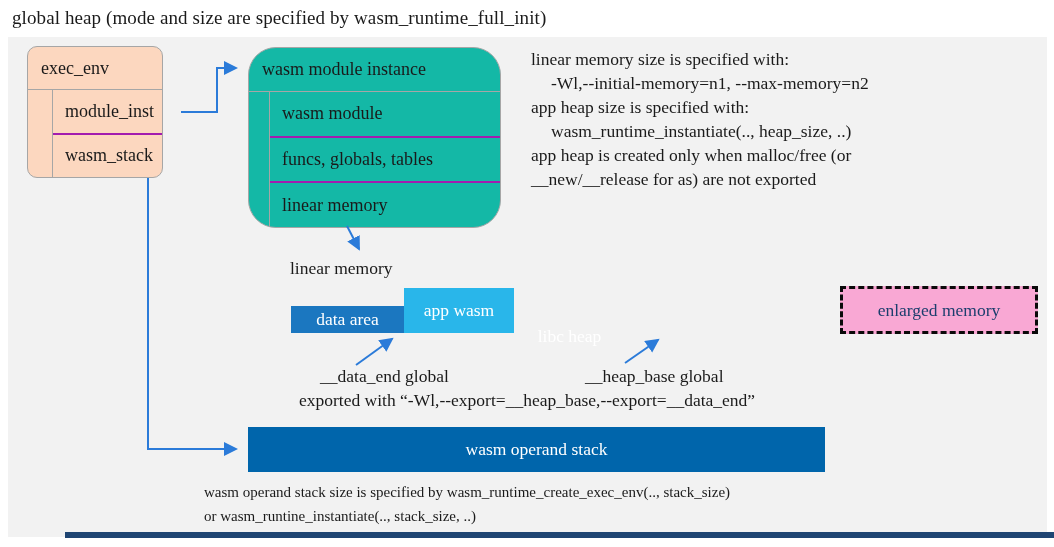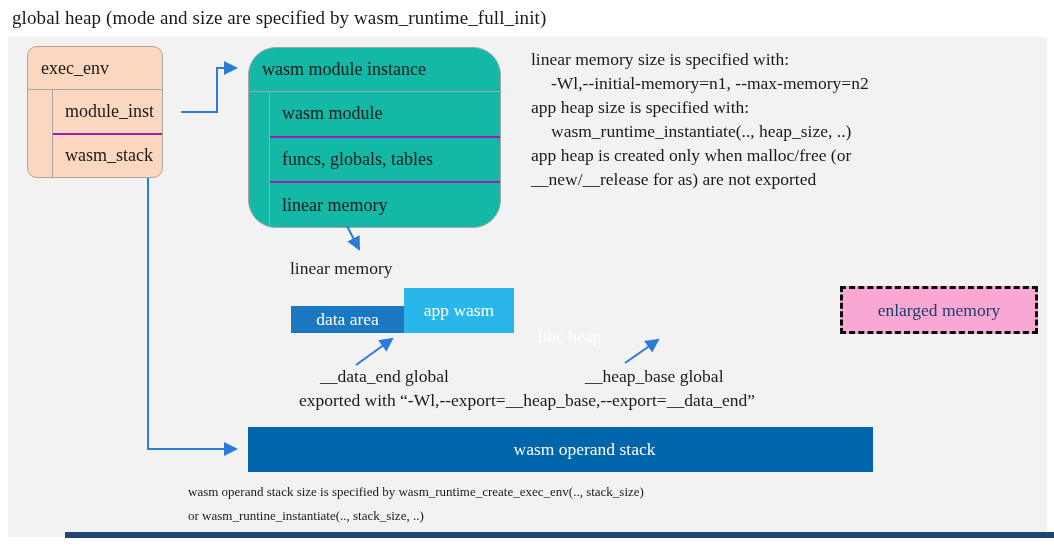--- a/index.html
+++ b/index.html
@@ -33,23 +33,23 @@
   .enlarged{position:absolute;left:795px;top:286px;width:198px;height:48px;box-sizing:border-box;
     border:3px dashed #0a0a0a;background:#f9a8d4;display:flex;align-items:center;justify-content:center;
     font-size:17.5px;margin-left:45px;}
 
   .ann{position:absolute;font-size:17.5px;}
   .ann-data-end{left:320px;top:366px;}
   .ann-heap-base{left:585px;top:366px;}
   .ann-exported{left:299px;top:390px;}
 
   .operand{position:absolute;left:248px;top:427px;width:577px;height:45px;display:flex;align-items:center;
-    justify-content:center;color:#ffffff;font-size:17.5px;padding-left:48px;}
+    justify-content:center;color:#ffffff;font-size:17.5px;}
 
-  .footer{position:absolute;left:188px;top:480px;font-size:13px;line-height:24px;}
+  .footer{position:absolute;left:204px;top:480px;font-size:15px;line-height:24px;}
 
   svg.overlay{position:absolute;left:0;top:0;width:1054px;height:547px;pointer-events:none;}
 </style>
 </head>
 <body>
 
 <div class="stage">
   <div class="title">global heap (mode and size are specified by wasm_runtime_full_init)</div>
   <div class="canvas" style="background-color: rgb(242, 242, 242);"></div>
   <div class="strip" style="background-color: rgb(31, 69, 115);"></div>

